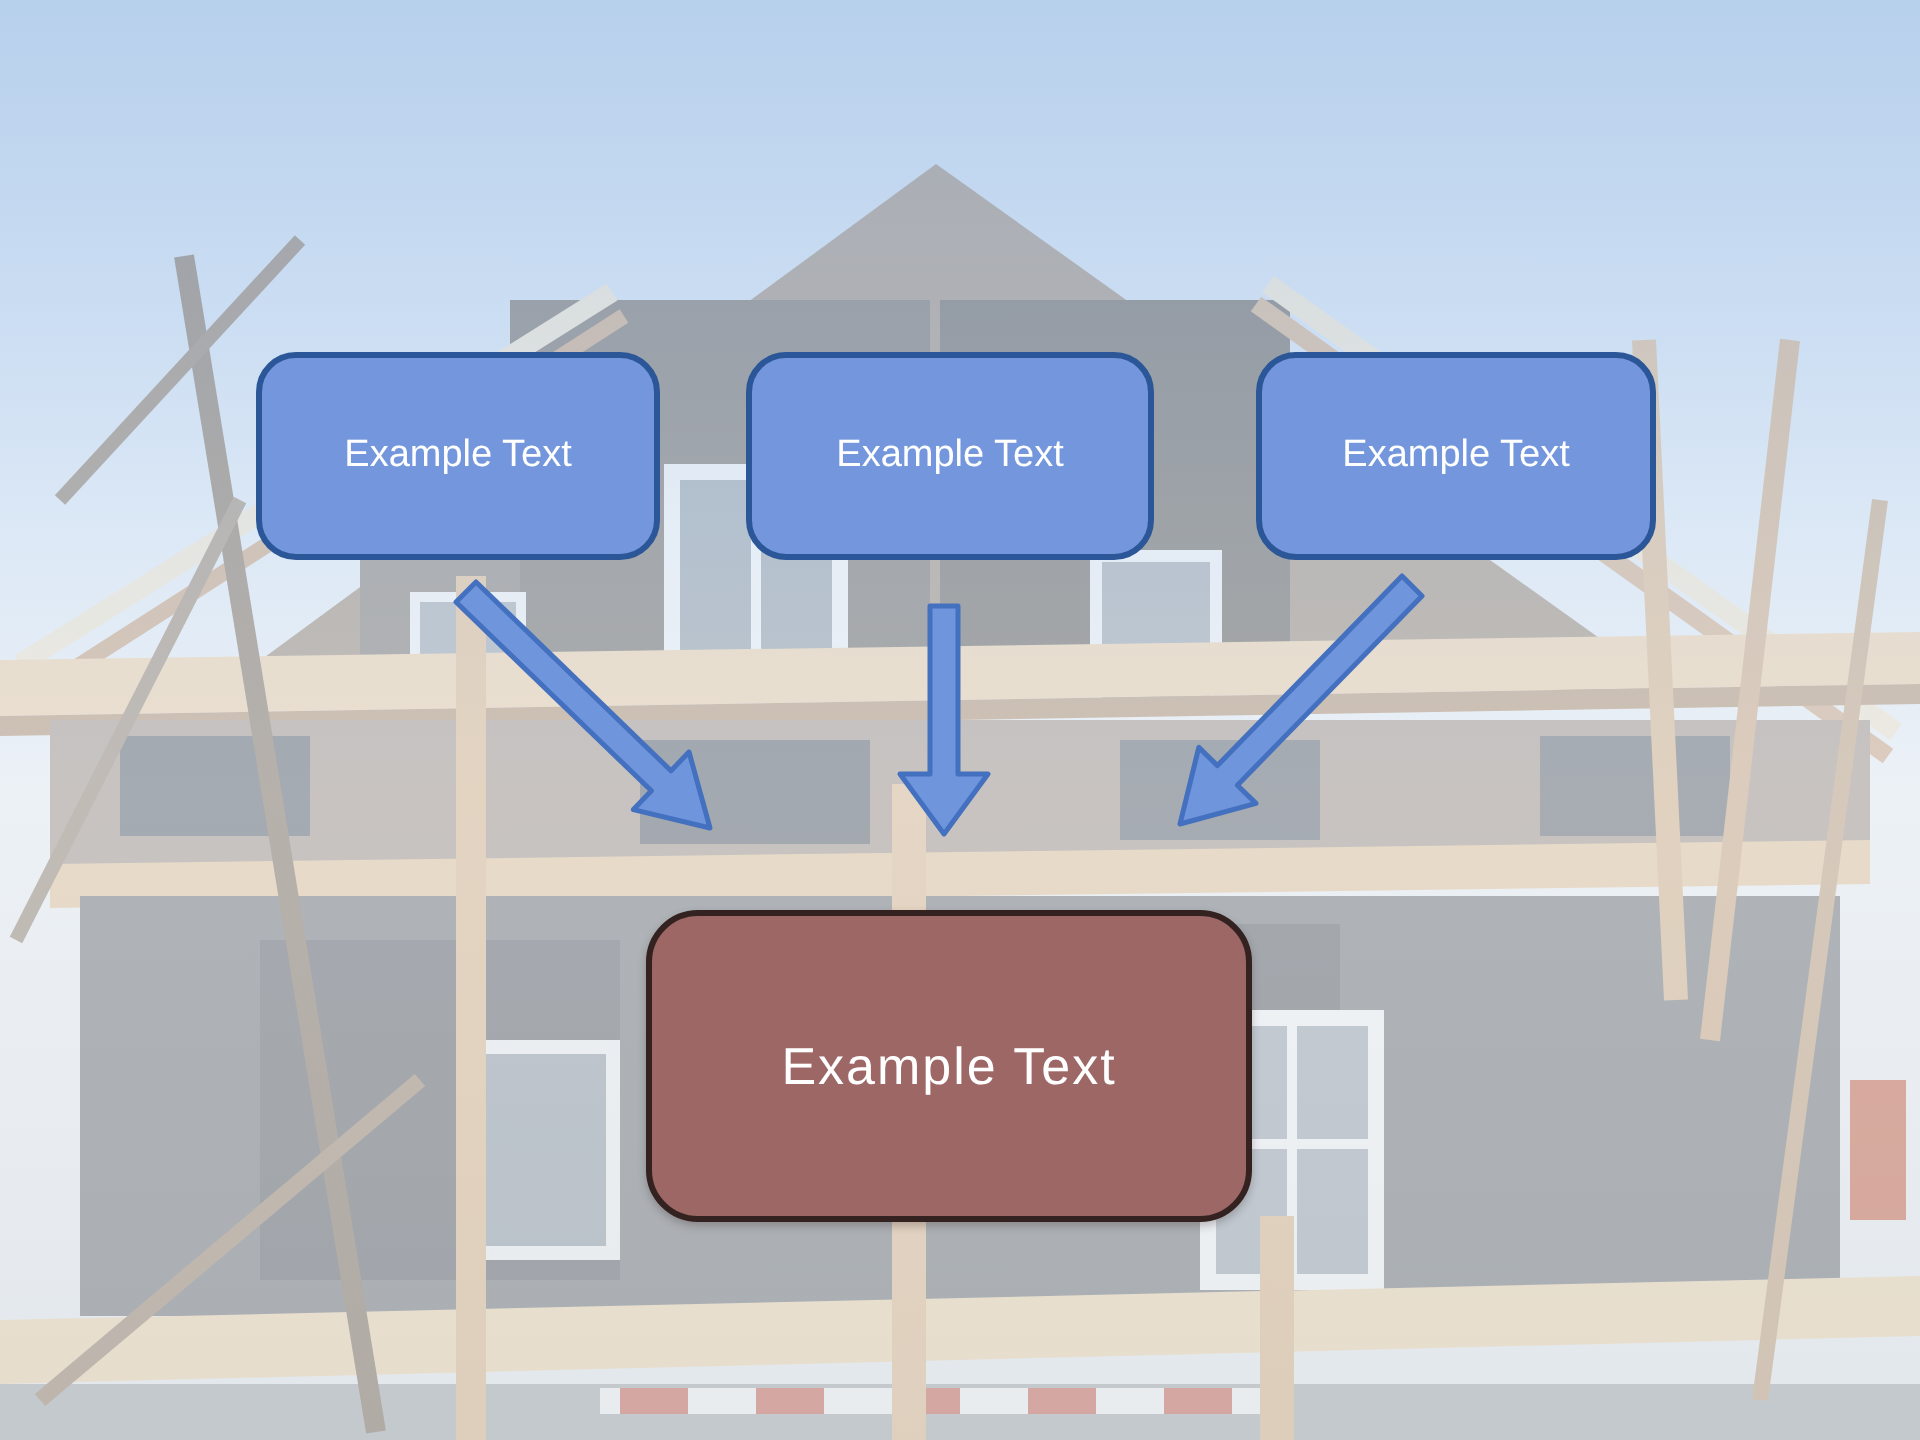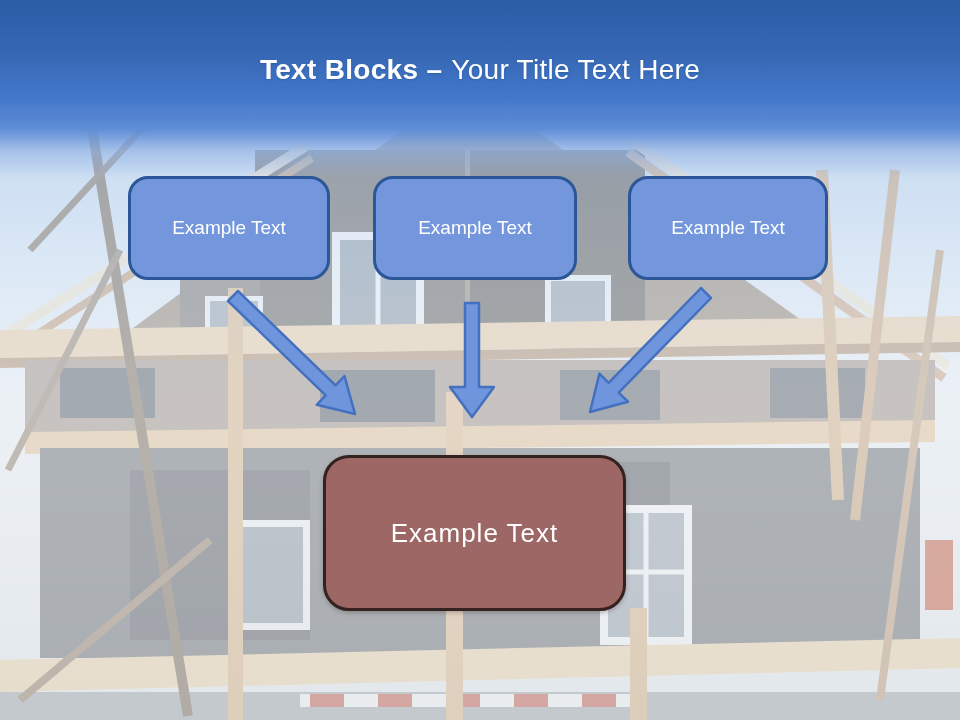--- a/index.html
+++ b/index.html
@@ -135,23 +135,20 @@
       <line x1="92" y1="128" x2="188" y2="716" stroke="#6e5a46" stroke-width="10"></line>
       <line x1="30" y1="250" x2="150" y2="120" stroke="#7a6450" stroke-width="7"></line>
       <line x1="8" y1="470" x2="120" y2="250" stroke="#87735f" stroke-width="7"></line>
       <line x1="20" y1="700" x2="210" y2="540" stroke="#8c7258" stroke-width="8"></line>
       <line x1="895" y1="170" x2="855" y2="520" stroke="#c79b6f" stroke-width="10"></line>
       <line x1="940" y1="250" x2="880" y2="700" stroke="#b9946c" stroke-width="8"></line>
       <rect x="925" y="540" width="28" height="70" fill="#c2502f"></rect>
     </g>
   </svg>
 
-  <div class="header">
-    <h1 class="title"><span class="t-bold">Text Blocks –</span><span class="t-reg">Your Title Text Here</span></h1>
-  </div>
 
   <div class="block block-1">
     <span>Example Text</span>
   </div>
   <div class="block block-2">
     <span>Example Text</span>
   </div>
   <div class="block block-3">
     <span>Example Text</span>
   </div>

